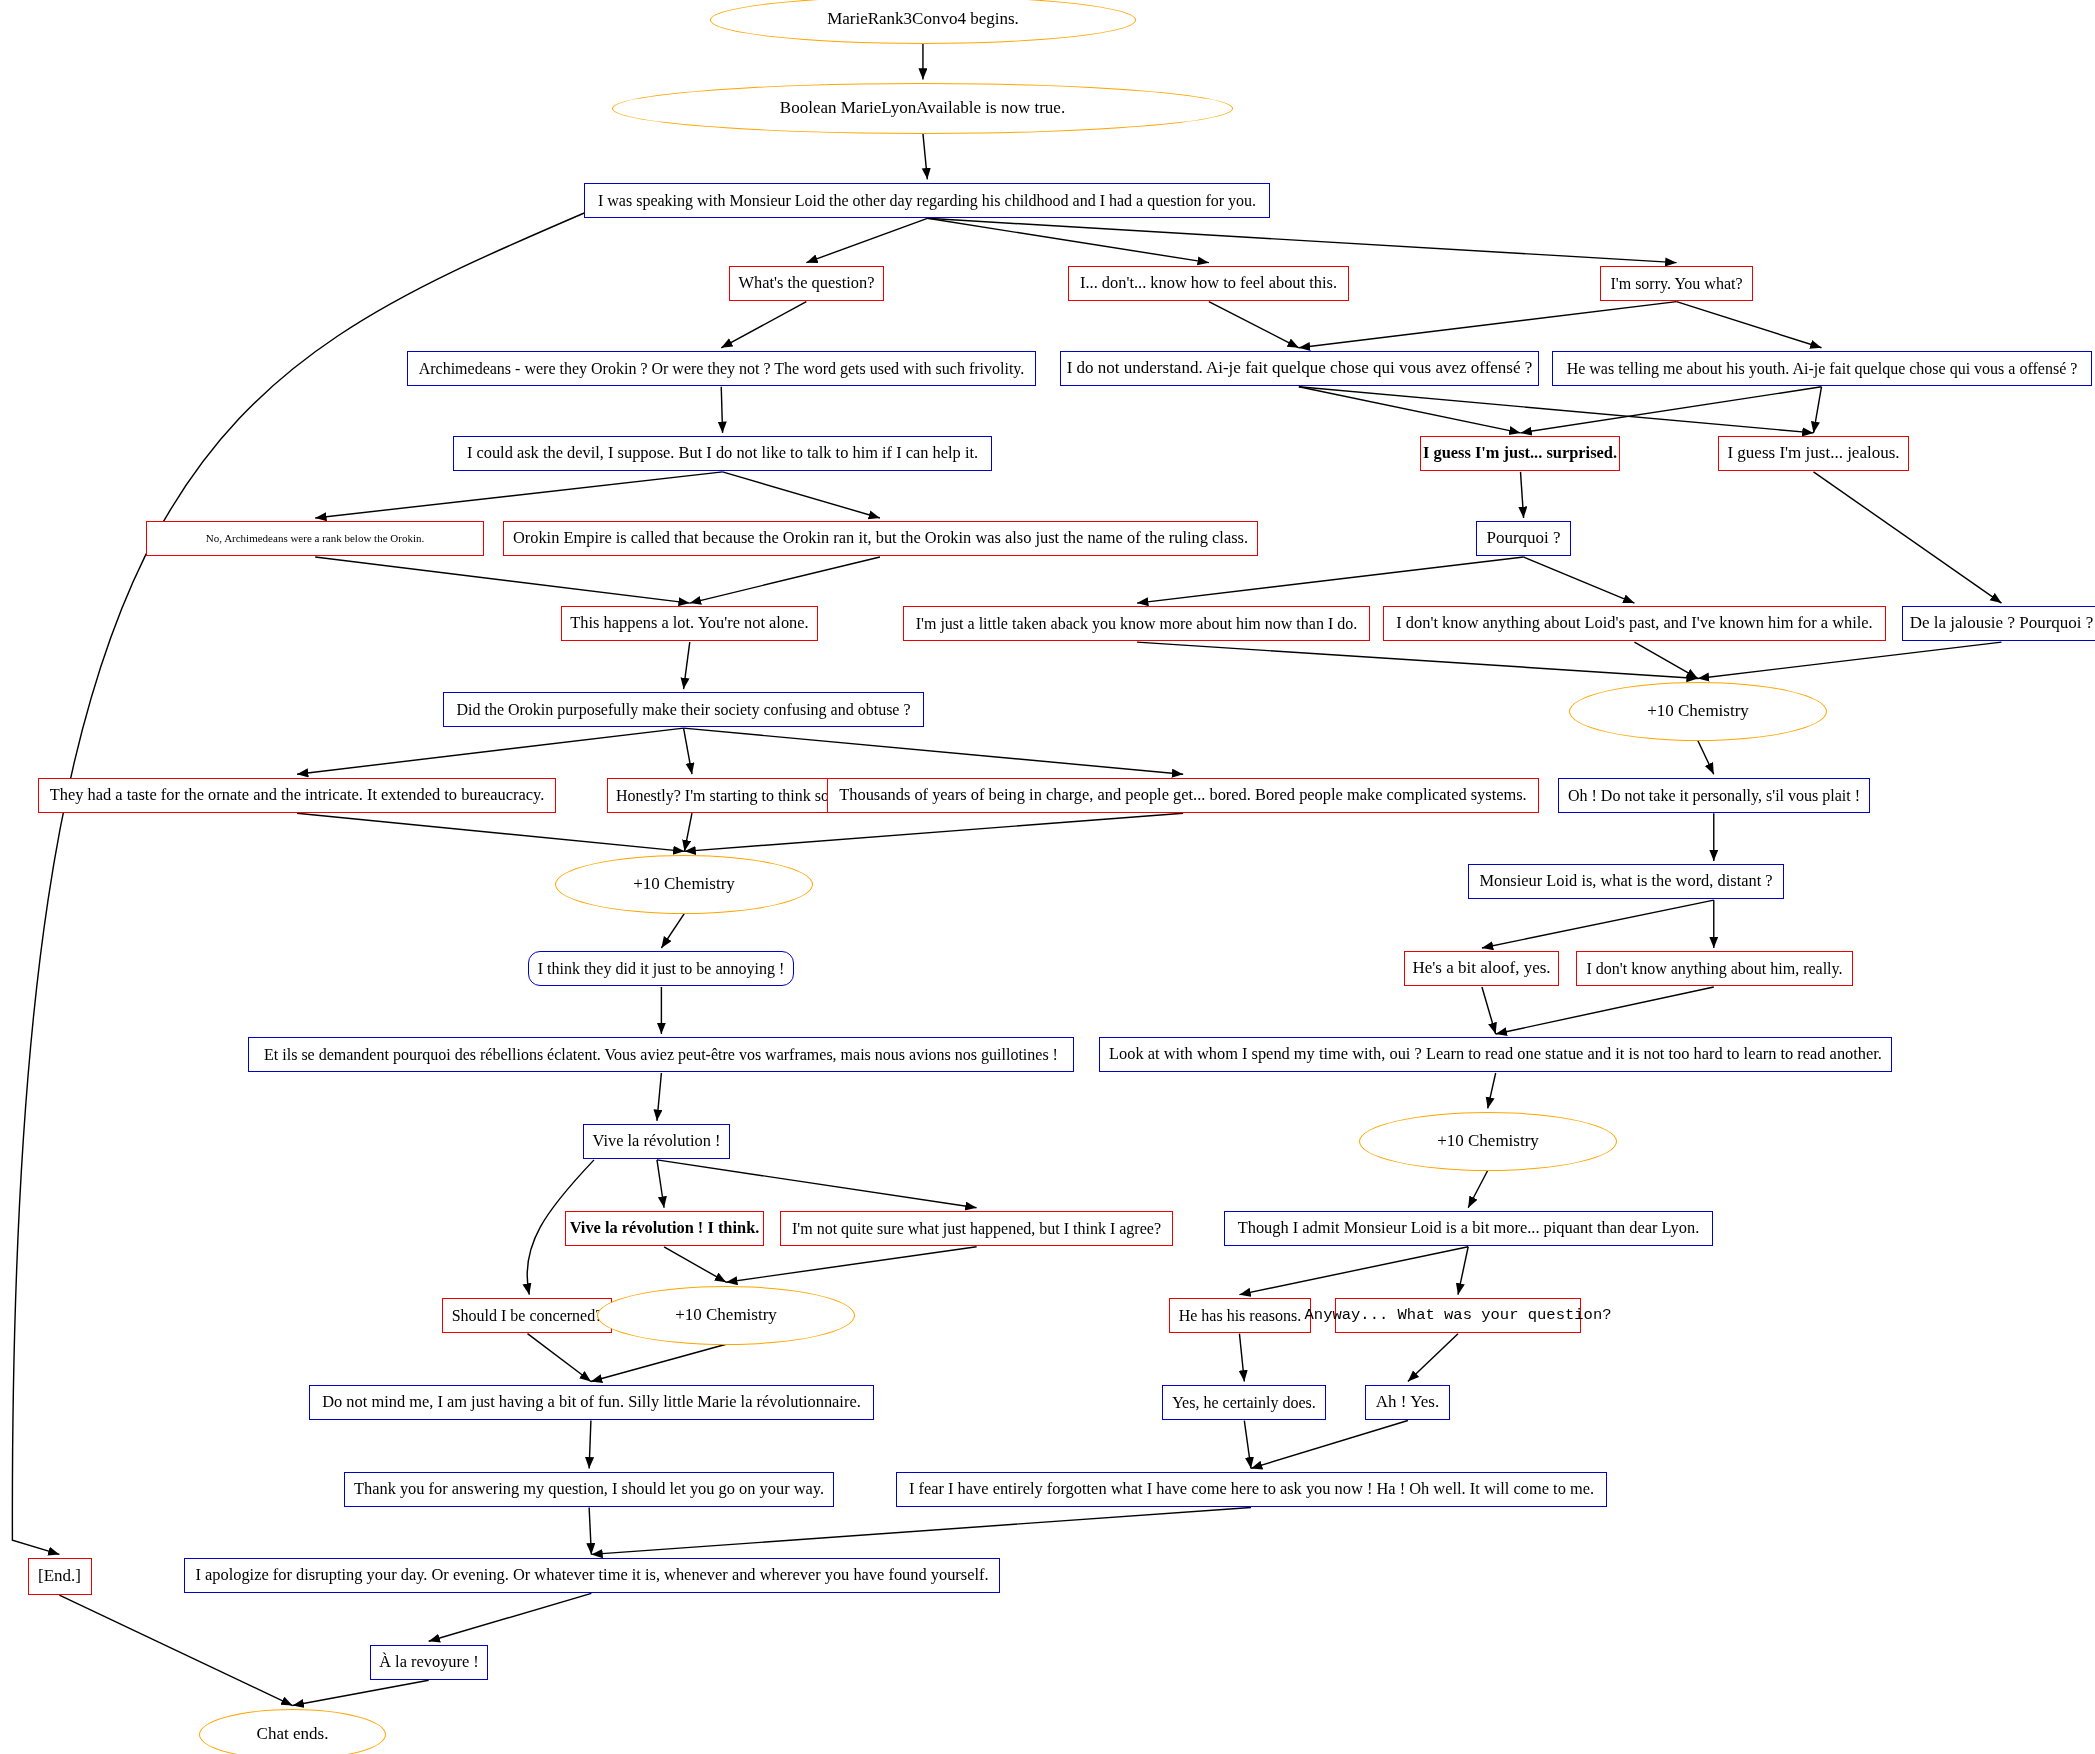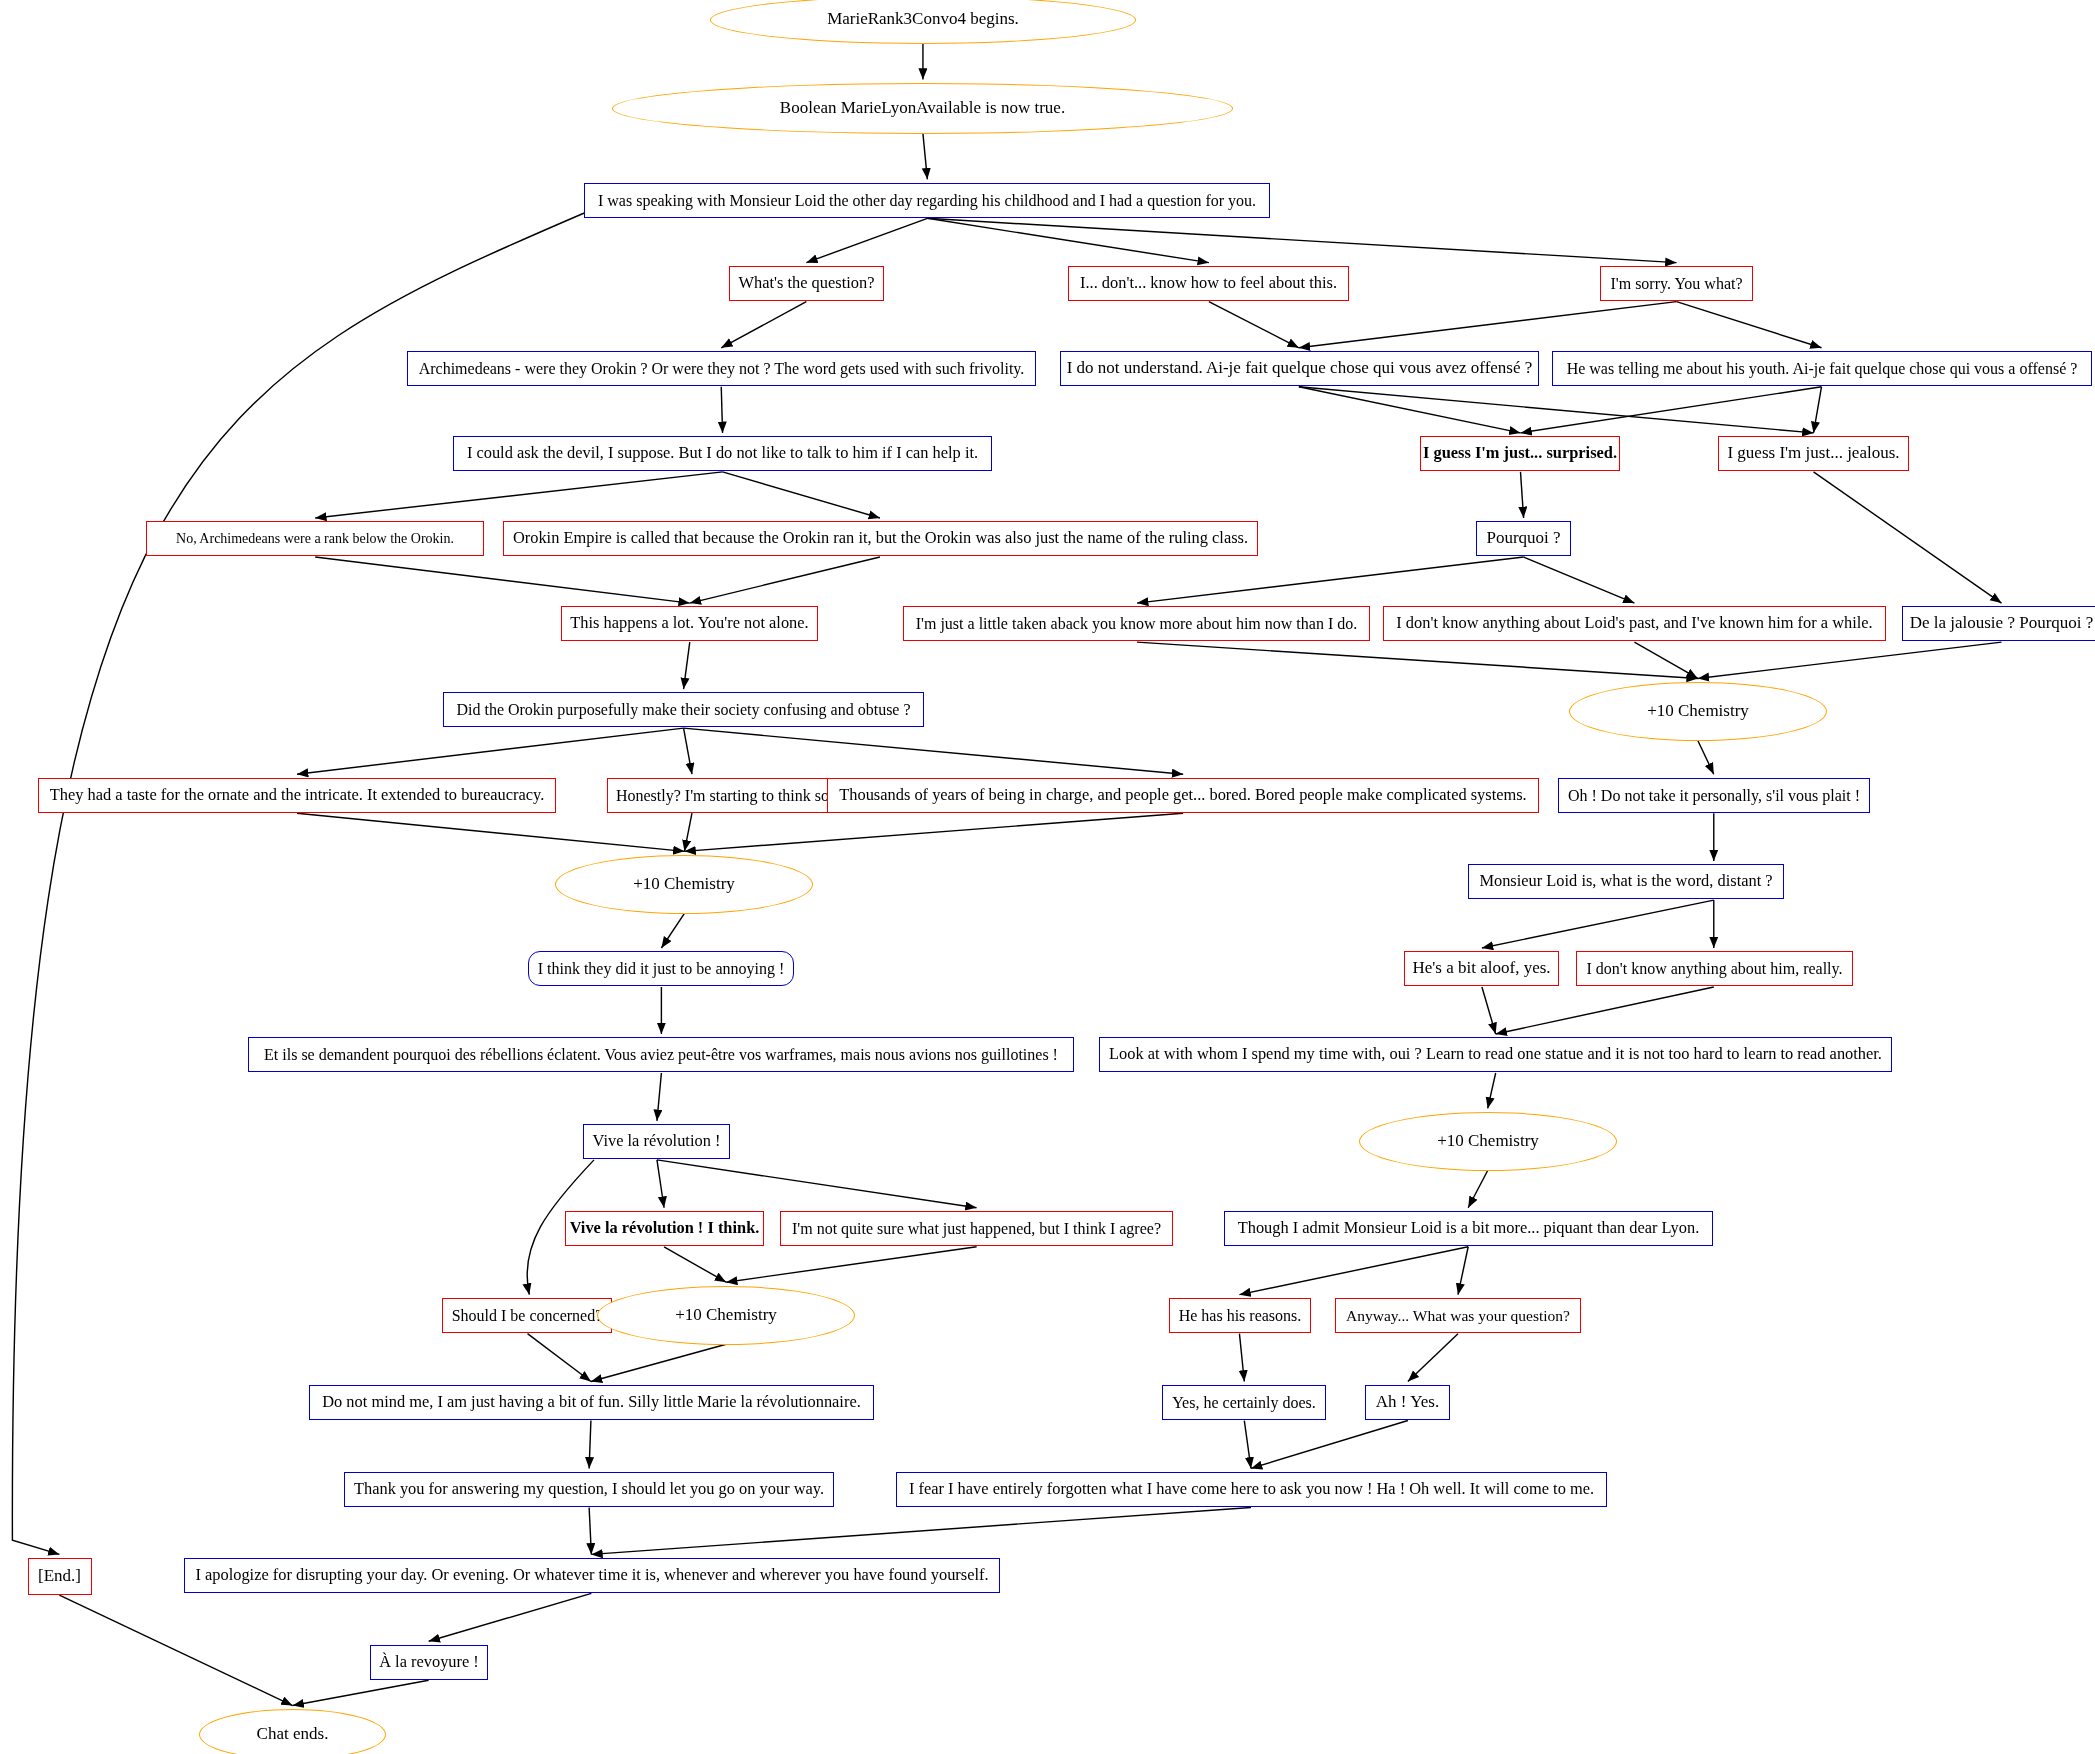--- a/index.html
+++ b/index.html
@@ -158,21 +158,21 @@
       <div class="node npc" style="left: 453px; top: 436px; width: 539px; height: 35px;">
         <span class="node-label" style="font-size: 16.4px;">I could ask the devil, I suppose. But I do not like to talk to him if I can help it.</span>
       </div>
       <div class="node player" style="left: 1420px; top: 436px; width: 200px; height: 35px; font-weight: bold;">
         <span class="node-label" style="font-size: 16.4px;">I guess I'm just... surprised.</span>
       </div>
       <div class="node player" style="left: 1718px; top: 436px; width: 191px; height: 35px;">
         <span class="node-label" style="font-size: 17px;">I guess I'm just... jealous.</span>
       </div>
       <div class="node player" style="left: 146px; top: 521px; width: 338px; height: 35px;">
-        <span class="node-label" style="font-size: 14px;">No, Archimedeans were a rank below the Orokin.</span>
+        <span class="node-label" style="font-size: 11px;">No, Archimedeans were a rank below the Orokin.</span>
       </div>
       <div class="node player" style="left: 503px; top: 521px; width: 755px; height: 35px;">
         <span class="node-label" style="font-size: 16.4px;">Orokin Empire is called that because the Orokin ran it, but the Orokin was also just the name of the ruling class.</span>
       </div>
       <div class="node npc" style="left: 1476px; top: 521px; width: 95px; height: 35px;">
         <span class="node-label" style="font-size: 17px;">Pourquoi ?</span>
       </div>
       <div class="node player" style="left: 561px; top: 606px; width: 257px; height: 35px;">
         <span class="node-label" style="font-size: 16.4px;">This happens a lot. You're not alone.</span>
       </div>
@@ -241,21 +241,21 @@
       </div>
       <div class="node player" style="left: 442px; top: 1298px; width: 170px; height: 35px;">
         <span class="node-label" style="font-size: 16px;">Should I be concerned?</span>
       </div>
       <div class="node event" style="left: 597px; top: 1286px; width: 258px; height: 59px;">
         <span class="node-label" style="font-size: 17px;">+10 Chemistry</span>
       </div>
       <div class="node player" style="left: 1169px; top: 1298px; width: 142px; height: 35px;">
         <span class="node-label" style="font-size: 16px;">He has his reasons.</span>
       </div>
-      <div class="node player" style="left: 1335px; top: 1298px; width: 246px; height: 35px;">
+      <div class="node player" style="left: 1335px; top: 1298px; width: 246px; height: 35px; font-family: Liberation Mono, monospace;">
         <span class="node-label" style="font-size: 15.5px;">Anyway... What was your question?</span>
       </div>
       <div class="node npc" style="left: 309px; top: 1385px; width: 565px; height: 35px;">
         <span class="node-label" style="font-size: 16.4px;">Do not mind me, I am just having a bit of fun. Silly little Marie la révolutionnaire.</span>
       </div>
       <div class="node npc" style="left: 1162px; top: 1385px; width: 164px; height: 35px;">
         <span class="node-label" style="font-size: 16px;">Yes, he certainly does.</span>
       </div>
       <div class="node npc" style="left: 1365px; top: 1385px; width: 85px; height: 35px;">
         <span class="node-label" style="font-size: 17px;">Ah ! Yes.</span>

